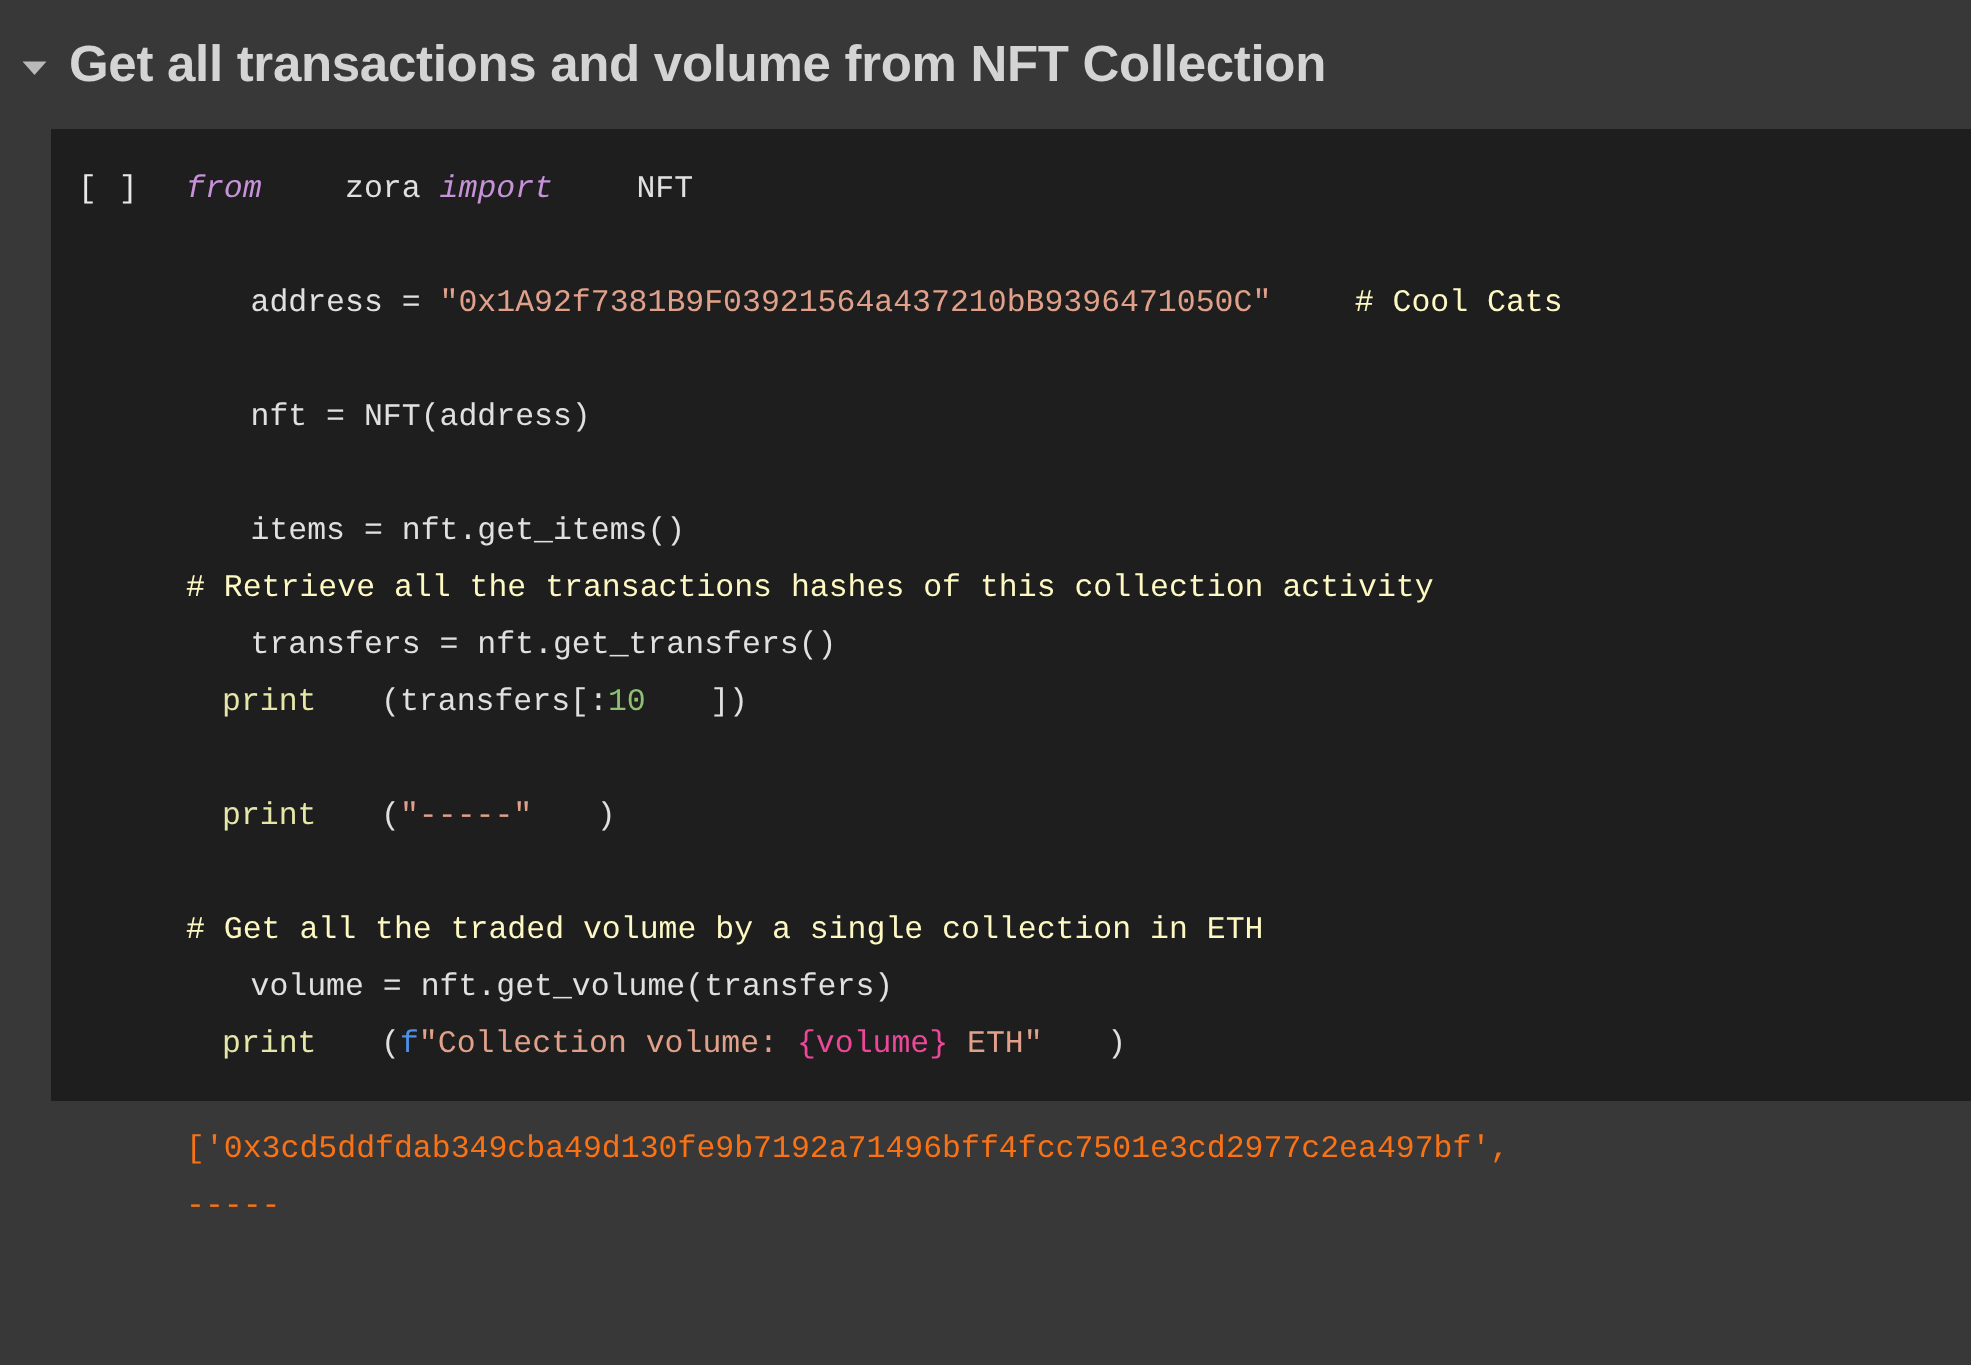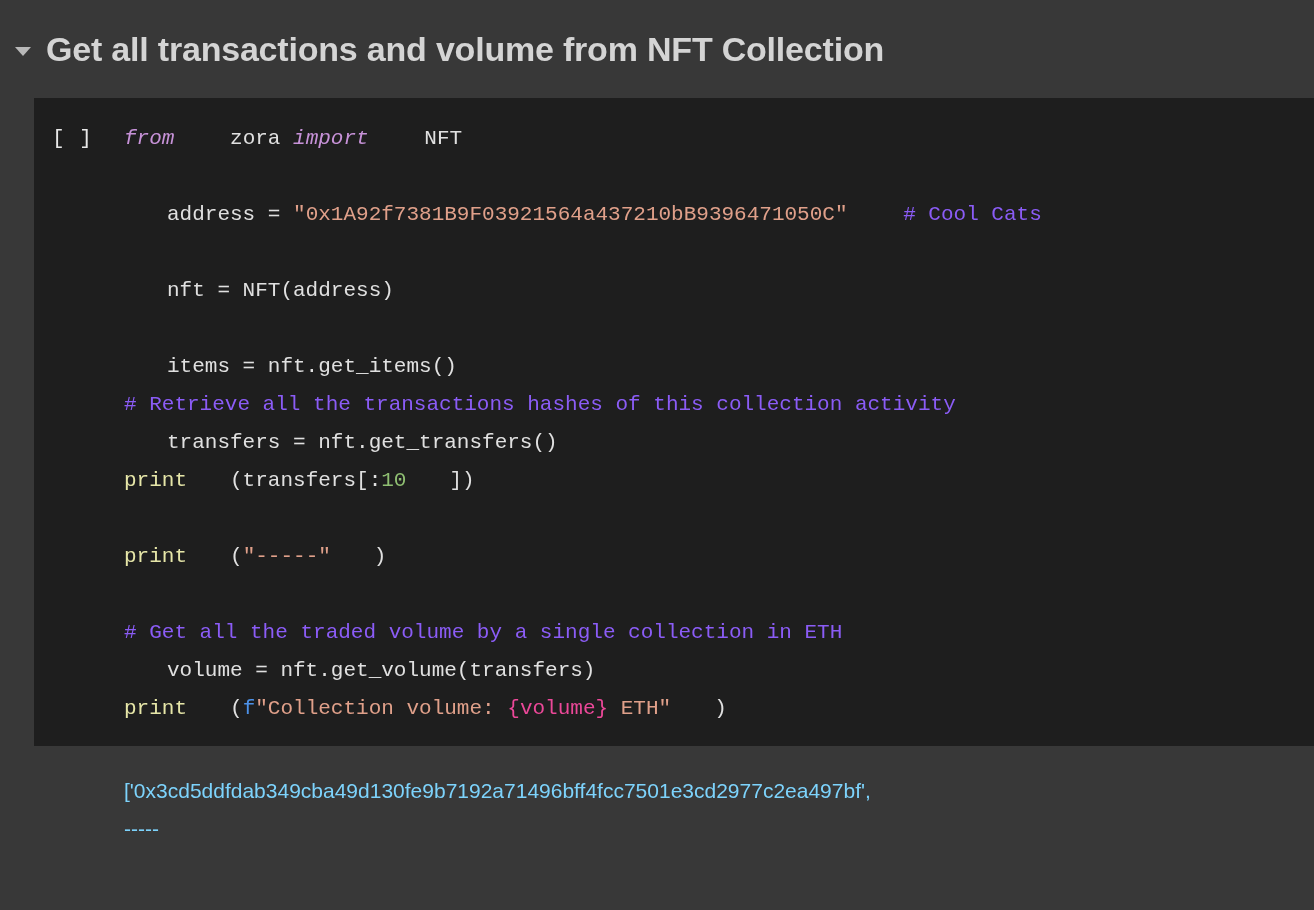--- a/index.html
+++ b/index.html
@@ -12,21 +12,21 @@
     height: 910px;
     overflow: hidden;
     font-family: "Liberation Sans", sans-serif;
     -webkit-font-smoothing: antialiased;
   }
 
   
   .section-header {
     display: flex;
     align-items: center;
-    height: 98px;
+    height: 86px;
     padding-left: 8px;
     box-sizing: border-box;
   }
   .collapse-toggle {
     width: 30px;
     height: 30px;
     display: flex;
     align-items: center;
     justify-content: center;
     flex: 0 0 auto;
@@ -86,38 +86,37 @@
   }
   .code-lines .ln {
     min-height: 38px;
     white-space: pre;
   }
 
   
   .kw   { color: #c792d8; font-style: italic; }
   .name { color: #e0e0e0; margin-left: 43px; }
   .str  { color: #e0a08a; }
-  .com  { color: #8b5cf6; }
-  .fn   { color: #e6e6a8; }
+  .com  { color: #fef9c3; }
+  .fn   { color: #e6e6a8; margin-left: 24px; }
   .num  { color: #8fbf72; }
   .fpre { color: #4c91e8; }
   .interp { color: #ec4899; }
 
   
   .output {
     margin-left: 34px;
     padding: 14px 0 0 90px;
     box-sizing: border-box;
-    font-family: Liberation Sans, sans-serif;
+    font-family: Liberation Mono, monospace;
     font-size: 21px;
     line-height: 38px;
-    color: #7dd3fc;
+    color: #f97316;
     white-space: pre;
     overflow: hidden;
-    margin-top: 12px;
   }
   .output .oln { white-space: pre; }
 </style>
 </head>
 <body>
 
 <div>
 
   <div class="section-header">
     <div class="collapse-toggle">

